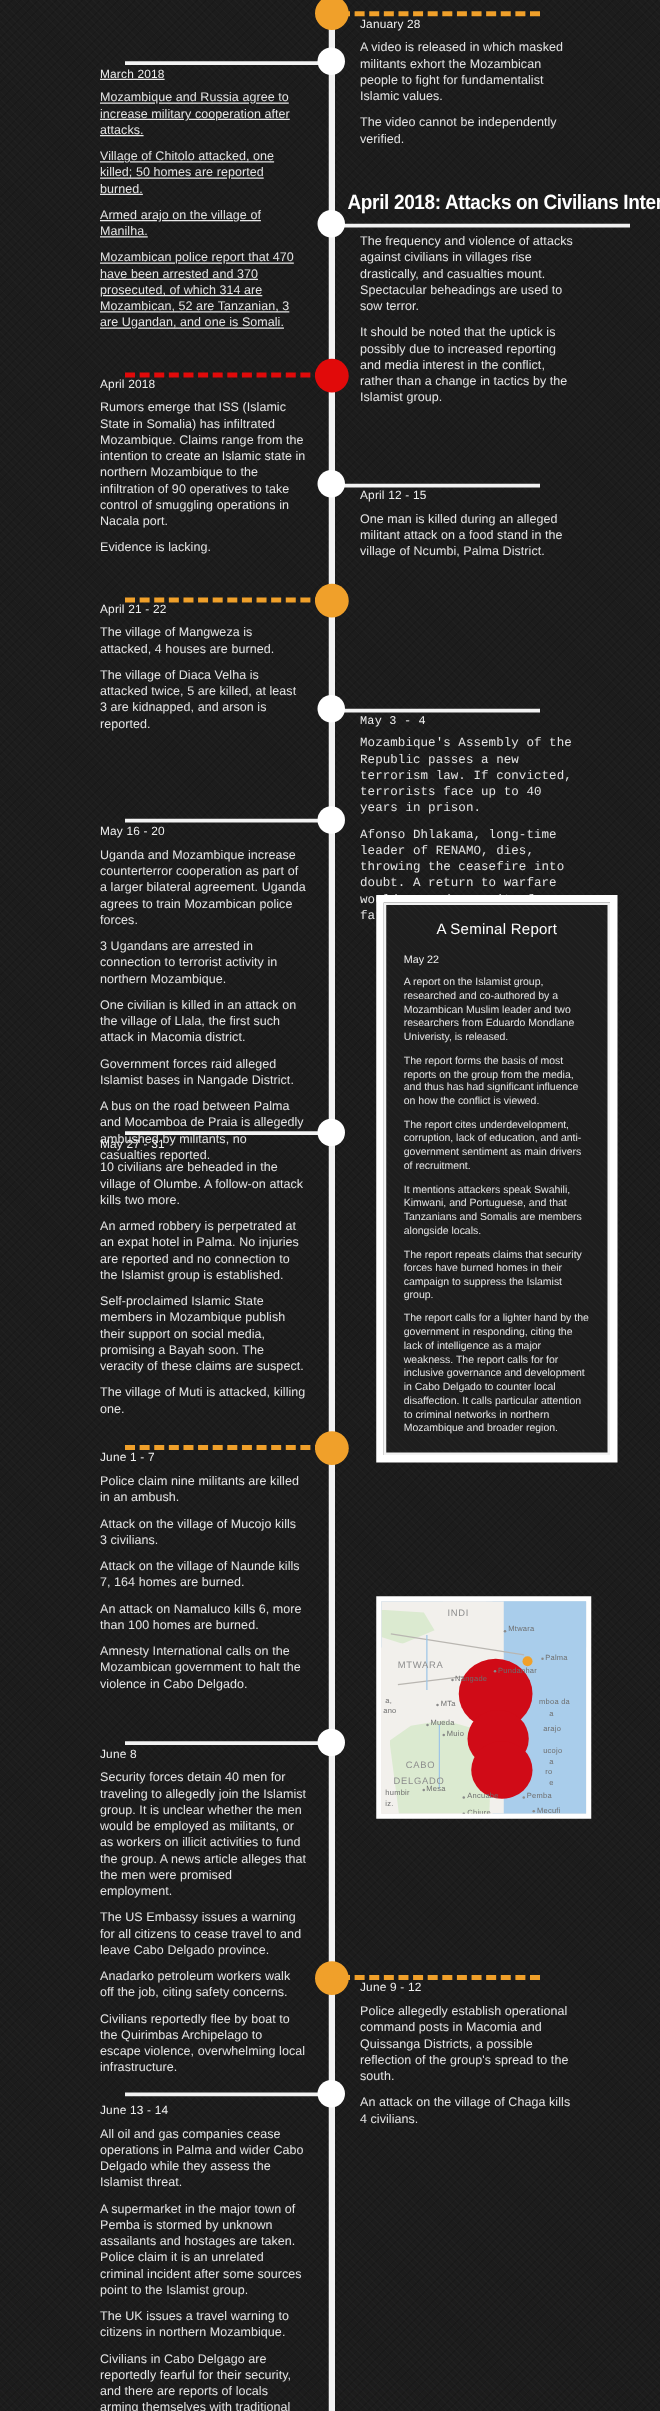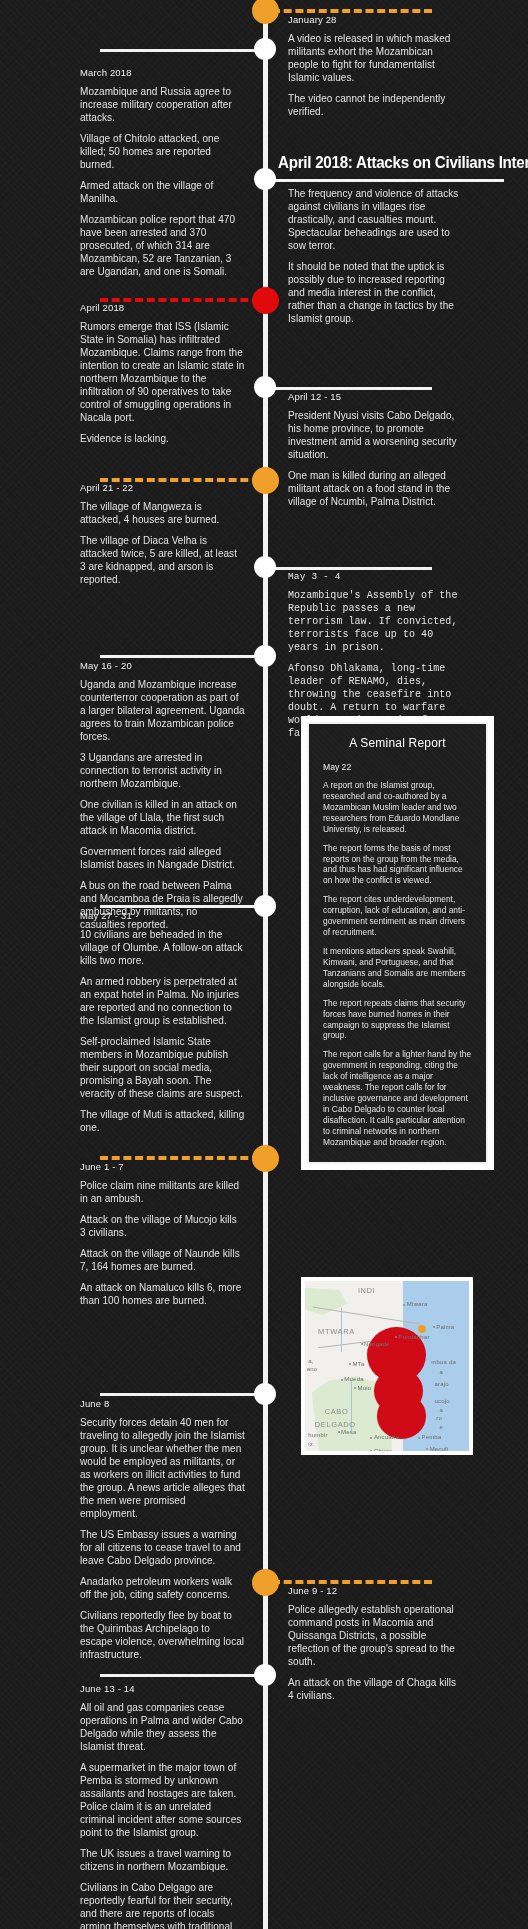--- a/index.html
+++ b/index.html
@@ -200,42 +200,41 @@
 <div class="dot small" style="top:1664px;"></div>
 
 <div class="section-head" style="top:153px;">April 2018: Attacks on Civilians Intensify</div>
 
 <div class="entry right" style="top:14px;">
   <div class="date">January 28</div>
   <p>A video is released in which masked militants exhort the Mozambican people to fight for fundamentalist Islamic values.</p>
   <p>The video cannot be independently verified.</p>
 </div>
 
-<div class="entry left" style="top:67px;">
+<div class="entry left" style="top:54px;text-decoration:underline;">
   <div class="date">March 2018</div>
   <p>Mozambique and Russia agree to increase military cooperation after attacks.</p>
   <p>Village of Chitolo attacked, one killed; 50 homes are reported burned.</p>
-  <p>Armed attack on the village of Manilha.</p>
+  <p>Armed arajo on the village of Manilha.</p>
   <p>Mozambican police report that 470 have been arrested and 370 prosecuted, of which 314 are Mozambican, 52 are Tanzanian, 3 are Ugandan, and one is Somali.</p>
 </div>
 
 <div class="entry right" style="top:187px;">
   <p>The frequency and violence of attacks against civilians in villages rise drastically, and casualties mount. Spectacular beheadings are used to sow terror.</p>
   <p>It should be noted that the uptick is possibly due to increased reporting and media interest in the conflict, rather than a change in tactics by the Islamist group.</p>
 </div>
 
 <div class="entry left" style="top:302px;">
   <div class="date">April 2018</div>
   <p>Rumors emerge that ISS (Islamic State in Somalia) has infiltrated Mozambique. Claims range from the intention to create an Islamic state in northern Mozambique to the infiltration of 90 operatives to take control of smuggling operations in Nacala port.</p>
   <p>Evidence is lacking.</p>
 </div>
 
 <div class="entry right" style="top:391px;">
   <div class="date">April 12 - 15</div>
-  <p>President Nyusi visits Cabo Delgado, his home province, to promote investment amid a worsening security situation.</p>
   <p>One man is killed during an alleged militant attack on a food stand in the village of Ncumbi, Palma District.</p>
 </div>
 
 <div class="entry left" style="top:482px;">
   <div class="date">April 21 - 22</div>
   <p>The village of Mangweza is attacked, 4 houses are burned.</p>
   <p>The village of Diaca Velha is attacked twice, 5 are killed, at least 3 are kidnapped, and arson is reported.</p>
 </div>
 
 <div class="entry right" style="top:571px;font-family:Liberation Mono, monospace;">
@@ -260,20 +259,21 @@
   <p>Self-proclaimed Islamic State members in Mozambique publish their support on social media, promising a Bayah soon. The veracity of these claims are suspect.</p>
   <p>The village of Muti is attacked, killing one.</p>
 </div>
 
 <div class="entry left" style="top:1161px;">
   <div class="date">June 1 - 7</div>
   <p>Police claim nine militants are killed in an ambush.</p>
   <p>Attack on the village of Mucojo kills 3 civilians.</p>
   <p>Attack on the village of Naunde kills 7, 164 homes are burned.</p>
   <p>An attack on Namaluco kills 6, more than 100 homes are burned.</p>
+  <p>Amnesty International calls on the Mozambican government to halt the violence in Cabo Delgado.</p>
 </div>
 
 <div class="entry left" style="top:1398px;">
   <div class="date">June 8</div>
   <p>Security forces detain 40 men for traveling to allegedly join the Islamist group. It is unclear whether the men would be employed as militants, or as workers on illicit activities to fund the group. A news article alleges that the men were promised employment.</p>
   <p>The US Embassy issues a warning for all citizens to cease travel to and leave Cabo Delgado province.</p>
   <p>Anadarko petroleum workers walk off the job, citing safety concerns.</p>
   <p>Civilians reportedly flee by boat to the Quirimbas Archipelago to escape violence, overwhelming local infrastructure.</p>
 </div>
 

